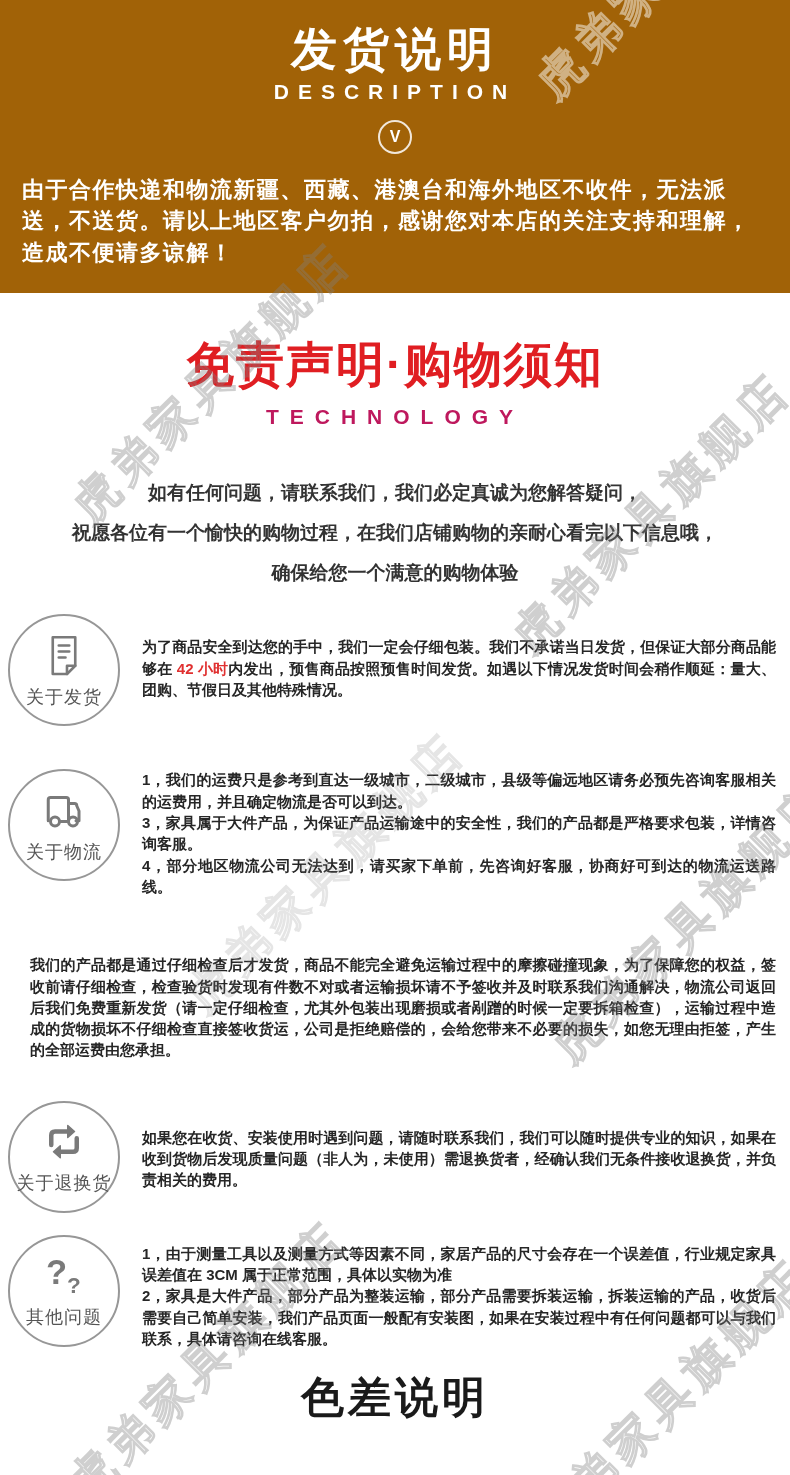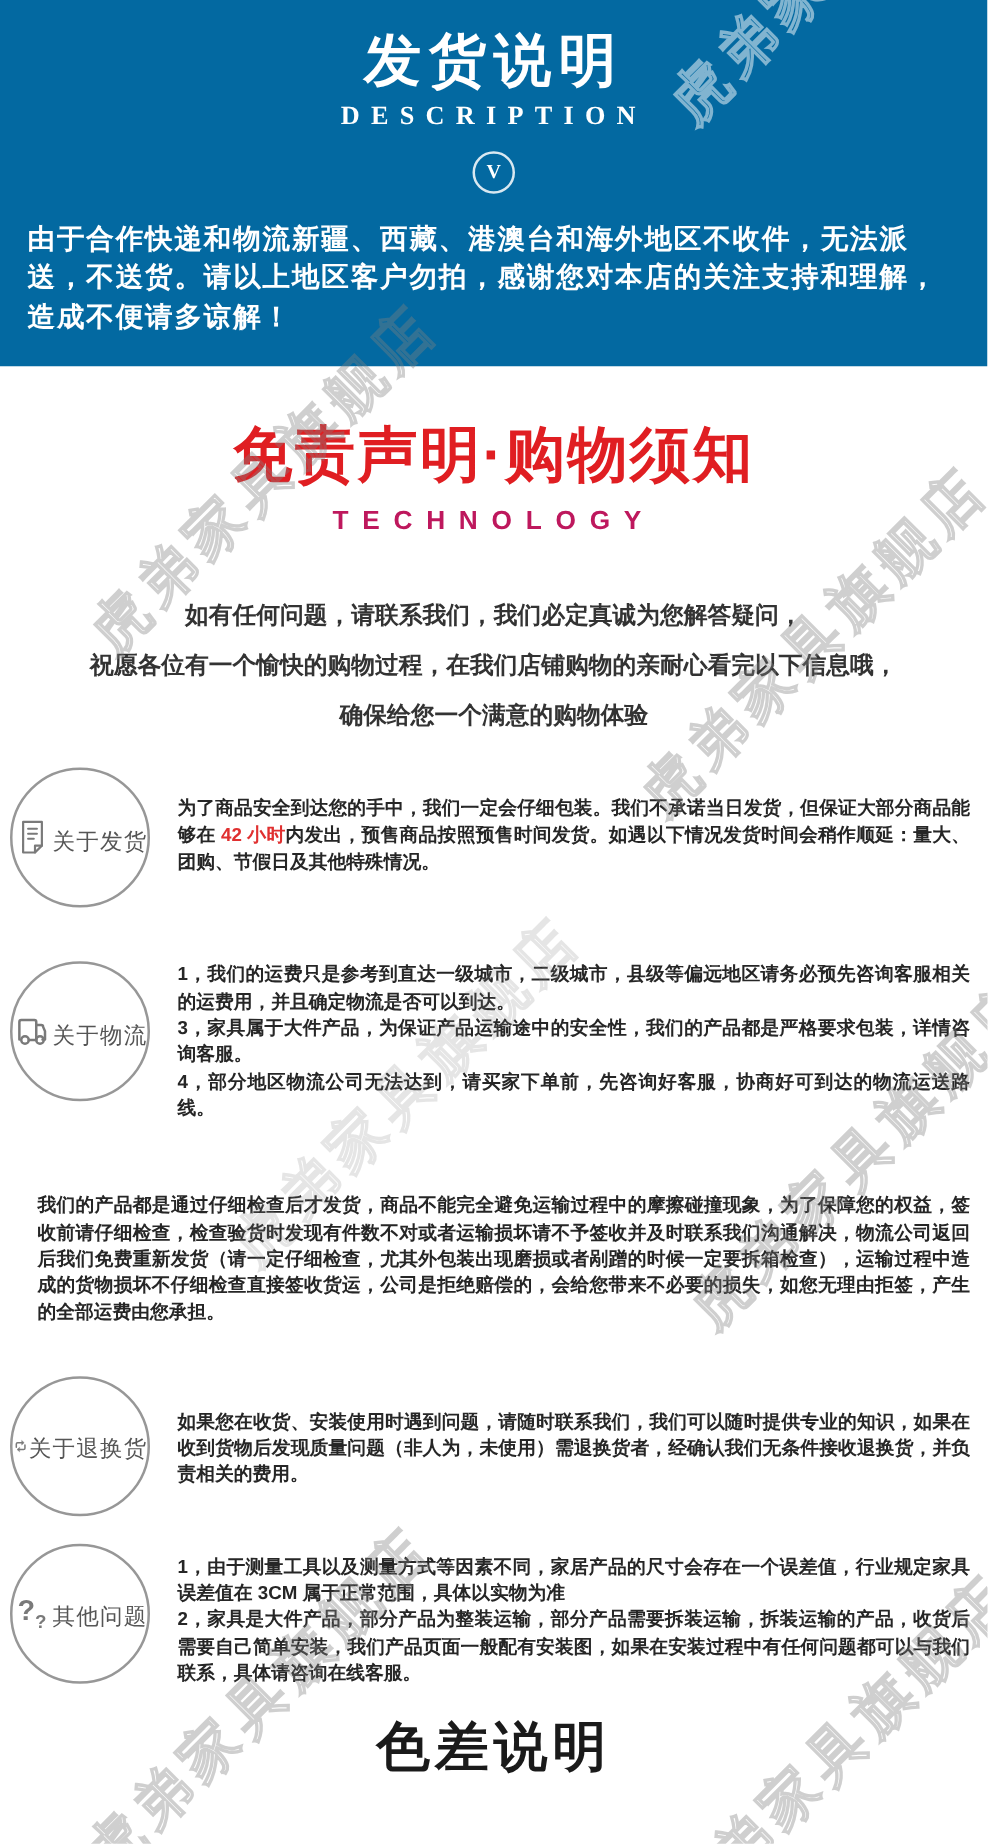--- a/index.html
+++ b/index.html
@@ -5,22 +5,22 @@
   html,body{margin:0;padding:0;}
   body{
     width:790px;height:1475px;position:relative;overflow:hidden;
     background:#ffffff;font-family:"Liberation Sans","DejaVu Sans",sans-serif;
     -webkit-font-smoothing:antialiased;
   }
   .page{width:790px;height:1475px;position:relative;}
 
   
   .banner{
-    height:293px;background:#0369a1;color:#fff;text-align:center;
-    padding-top:24px;box-sizing:border-box;font-family:Liberation Serif, serif;
+    height:293px;background:#a16207;color:#fff;text-align:center;
+    padding-top:24px;box-sizing:border-box;
   }
   .banner-title{font-size:46px;font-weight:bold;letter-spacing:6px;line-height:1.1;}
   .banner-sub{font-size:21px;font-weight:bold;letter-spacing:9px;margin-top:5px;}
   .badge{
     width:30px;height:30px;border:2px solid rgba(255,255,255,.85);border-radius:50%;
     margin:16px auto 0;line-height:30px;font-size:16px;font-weight:bold;
   }
   .banner-notice{
     text-align:left;font-size:22px;font-weight:bold;letter-spacing:1.5px;
     line-height:1.45;padding:0 22px;margin-top:20px;
@@ -33,21 +33,21 @@
   .intro{
     text-align:center;font-size:19px;font-weight:bold;color:#333;
     line-height:2.1;margin-top:44px;
   }
 
   
   .sections{margin-top:22px;padding:0 10px 0 8px;}
   .row{display:flex;align-items:flex-start;}
   .icon-circle{
     flex:0 0 108px;width:108px;height:108px;border:2px solid #979797;border-radius:50%;
-    display:flex;flex-direction:row;align-items:center;justify-content:center;
+    display:flex;flex-direction:column;align-items:center;justify-content:center;
     box-sizing:content-box;background:#fff;
   }
   .icon-circle svg{width:48px;height:48px;display:block;}
   .icon-label{font-size:18px;color:#555;margin-top:5px;letter-spacing:1px;white-space:nowrap;}
   .row-text{
     margin-left:22px;flex:1;font-size:15px;font-weight:bold;color:#262626;
     line-height:1.42;padding-right:4px;text-align:justify;
   }
   .hl{color:#E03030;}
   .mb1{margin-bottom:43px;}.mb2{margin-bottom:41px;}.mb3{margin-bottom:40px;}.mb4{margin-bottom:22px;}

